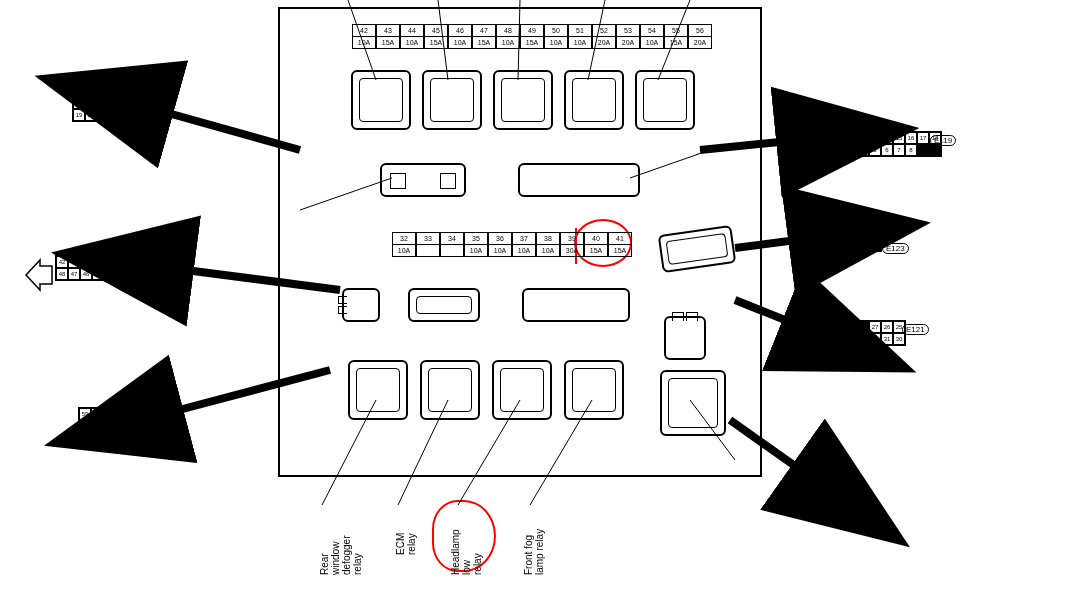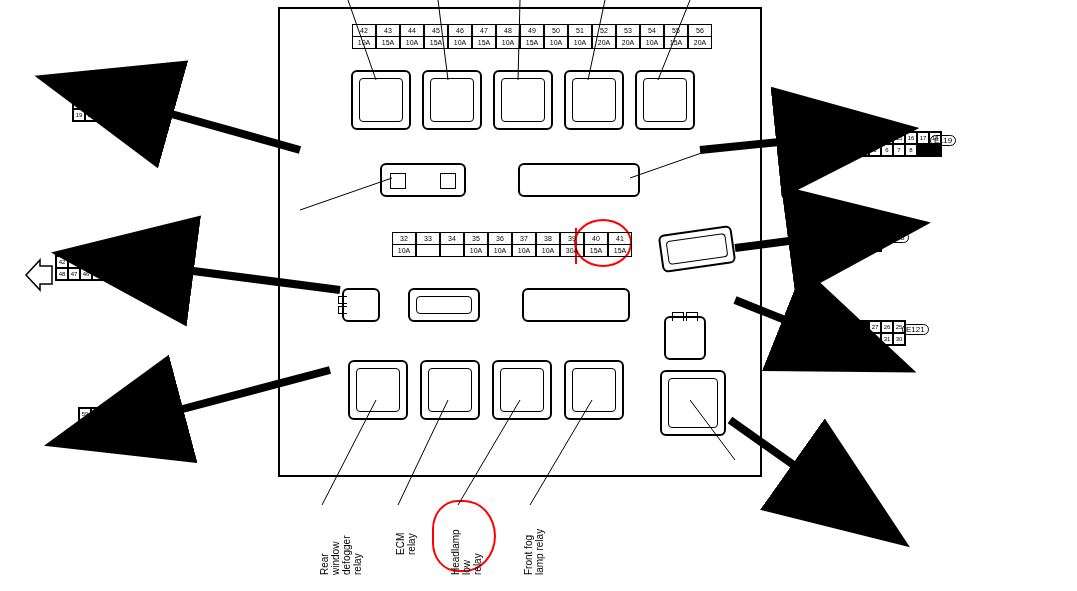--- a/index.html
+++ b/index.html
@@ -256,21 +256,21 @@
       <div class="conn-cell">55</div>
       <div class="conn-cell">56</div>
     </div>
     <div class="conn-row">
       <div class="conn-cell">49</div>
       <div class="conn-cell">50</div>
       <div class="conn-cell">51</div>
       <div class="conn-cell">52</div>
     </div>
   </div>
-<div class="conn-label" style="left:882px; top:232px;font-style:italic;">E123</div>
+<div class="conn-label" style="left:882px; top:243px;">E123</div>
 
 <div id="conn-E121" class="connector-block" style="left:820px; top:320px;">
     <div class="conn-row">
       <div class="conn-cell">29</div>
       <div class="conn-cell">28</div>
       <div class="conn-cell" style="background: rgb(0, 0, 0);"></div>
       <div class="conn-cell" style="background: rgb(0, 0, 0);"></div>
       <div class="conn-cell">27</div>
       <div class="conn-cell">26</div>
       <div class="conn-cell">25</div>

